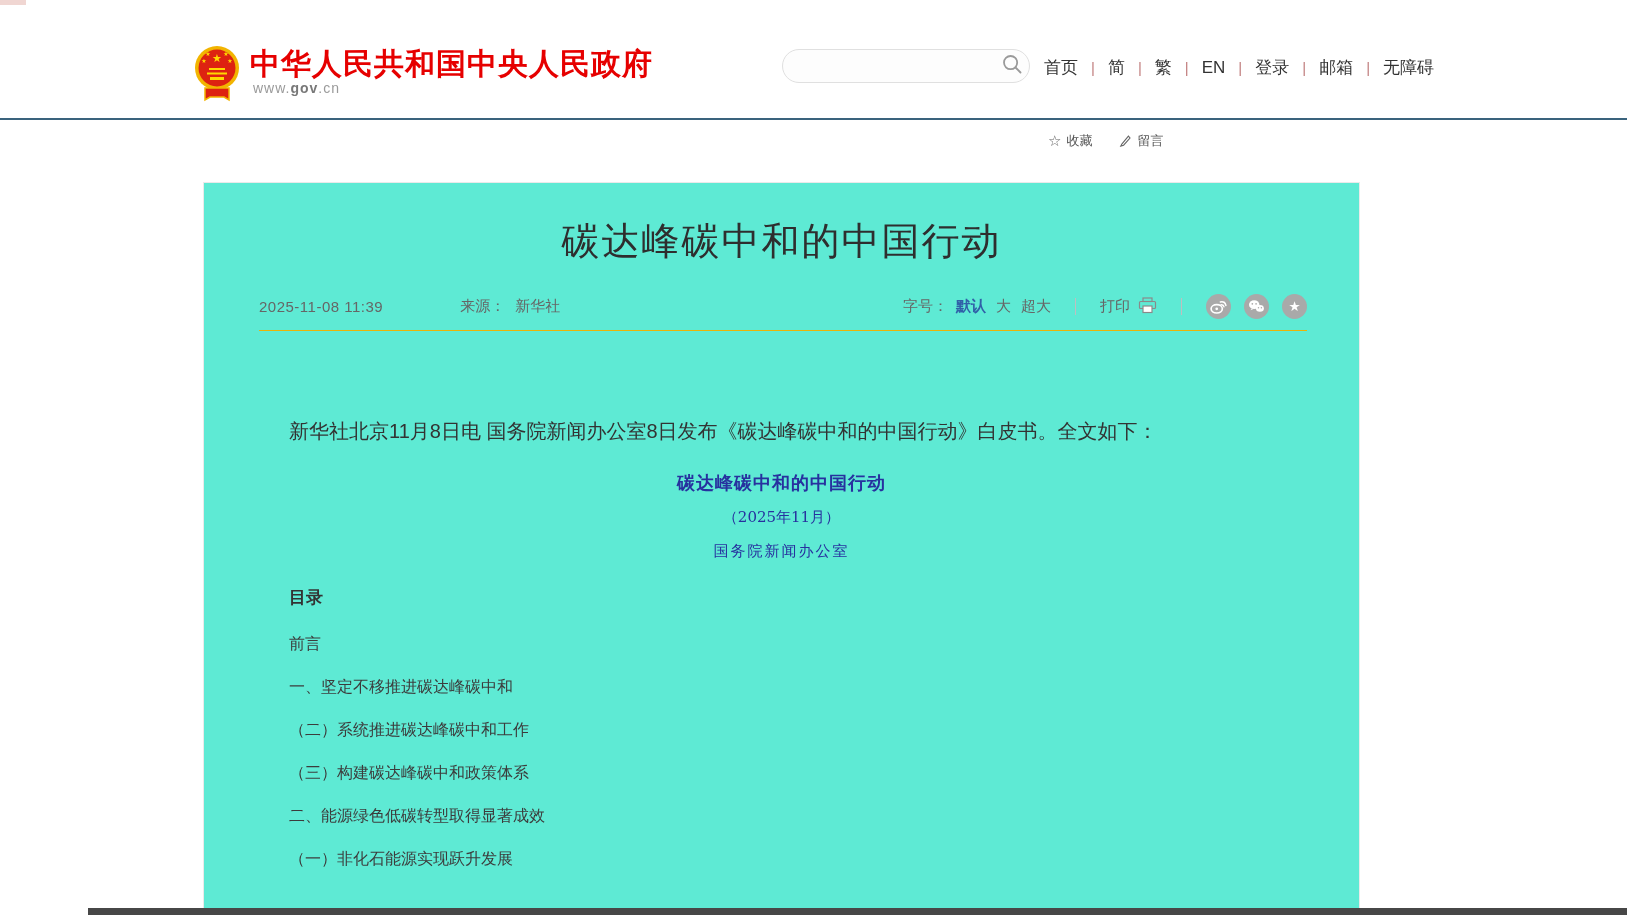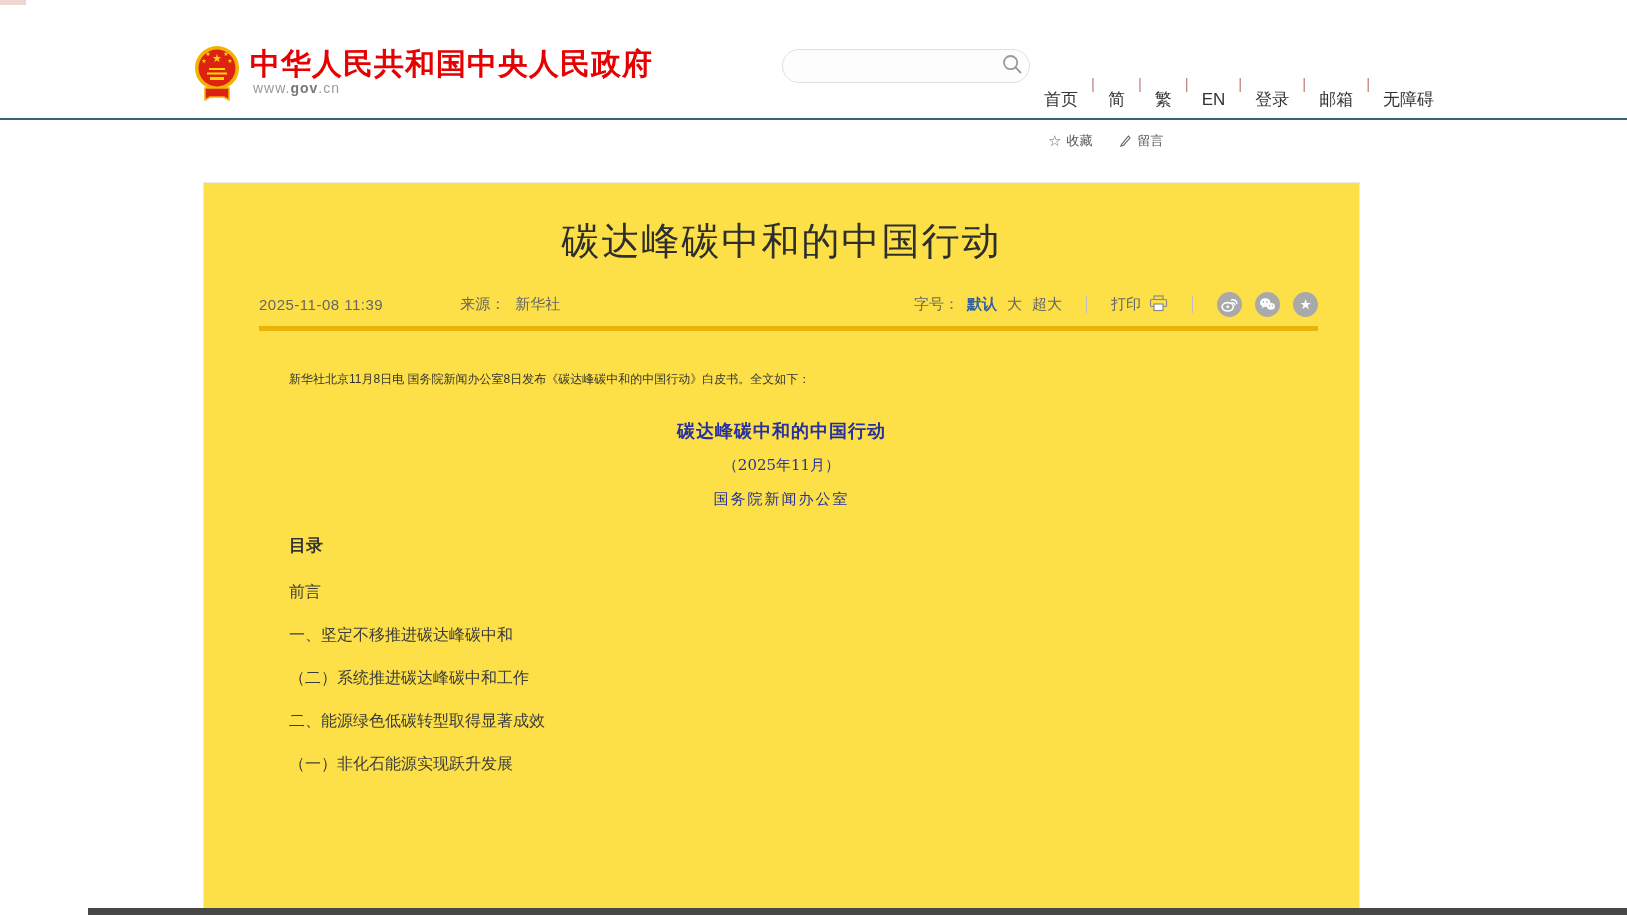--- a/index.html
+++ b/index.html
@@ -18,59 +18,59 @@
   #search-box { position:absolute; left:782px; top:49px; width:248px; height:34px;
                 border:1px solid #e0e0e0; border-radius:18px; background:#fdfdfd;
                 display:flex; align-items:center; }
   #search-input { flex:1; border:none; outline:none; background:transparent; height:100%;
                   padding:0 8px 0 18px; font-size:14px; color:#333; }
   #search-btn { width:34px; height:34px; display:flex; align-items:center; justify-content:center;
                 cursor:pointer; background:none; border:none; }
 
   #top-nav { position:absolute; left:1044px; top:56px; display:flex; align-items:center;
              font-size:17px; color:#333; white-space:nowrap; }
-  #top-nav .nav-item { padding:0 13px; cursor:pointer;margin-top:32px; }
+  #top-nav .nav-item { padding:0 13px; cursor:pointer; }
   #top-nav .nav-item:first-child { padding-left:0; }
   #top-nav .nav-sep { color:#8a0a0a; opacity:.55; font-size:15px; }
 
   #teal-line { position:absolute; left:0; top:118px; width:1627px; height:2px; background:#3a637d; }
 
   
   #page-tools { position:absolute; left:1048px; top:132px; display:flex; gap:26px;
                 font-size:13px; color:#555; align-items:center; }
   #page-tools .tool { display:flex; align-items:center; gap:5px; cursor:pointer; }
   #page-tools .star-glyph { font-size:15px; color:#666; }
 
   
   #card { position:absolute; left:203px; top:182px; width:1157px; height:733px;
-          background:#fde047; border:1px solid #eaeaea; }
+          background:#5eead4; border:1px solid #eaeaea; }
 
   #article-title { margin-top:33px; text-align:center; font-size:38px; letter-spacing:2px;
                    color:#2e2e2e; font-weight:500; }
 
-  #meta-row { position:absolute; left:55px; right:41px; top:100px; height:48px;
+  #meta-row { position:absolute; left:55px; right:52px; top:100px; height:48px;
               display:flex; justify-content:space-between; align-items:center;
-              border-bottom:5px solid #eab308; font-size:15px; color:#666; }
+              border-bottom:1px solid #eab308; font-size:15px; color:#666; }
   #meta-left { display:flex; align-items:center; }
   #meta-date { letter-spacing:.5px; }
   #meta-source-label { margin-left:77px; }
   #meta-source { margin-left:10px; }
   #meta-right { display:flex; align-items:center; }
   #meta-right .fs-label { color:#666; }
   .fs-default { color:#3060a8; font-weight:bold; margin-left:8px; cursor:pointer; }
   .fs-large   { color:#666; margin-left:10px; cursor:pointer; }
   .fs-xlarge  { color:#666; margin-left:10px; cursor:pointer; }
   .vsep { width:1px; height:17px; background:#bfbfbf; margin:0 24px; }
   .print-wrap { display:flex; align-items:flex-start; gap:8px; cursor:pointer; color:#666; }
   .share-icons { display:flex; align-items:center; gap:13px; }
   .share-icons svg { cursor:pointer; display:block; }
 
   
   #article-body { position:absolute; left:55px; right:55px; top:148px; }
-  #lead { margin:36px 30px 0 30px; font-size:12px; color:#333; line-height:24px; }
+  #lead { margin:88px 30px 0 30px; font-size:20px; color:#333; line-height:24px; }
   .doc-head { text-align:center; color:#27319f; }
   #doc-title { margin-top:28px; font-size:18px; font-weight:bold; letter-spacing:1px; }
   #doc-date  { margin-top:13px; font-size:15px; font-family:"DejaVu Serif","Liberation Serif",serif; }
   #doc-org1  { margin-top:14px; font-size:15px; letter-spacing:3px; font-family:"DejaVu Serif","Liberation Serif",serif; }
   #doc-org2  { margin-top:15px; font-size:15px; letter-spacing:2px; font-family:"DejaVu Serif","Liberation Serif",serif; }
   #toc-heading { margin:25px 30px 0 30px; font-size:17px; font-weight:bold; color:#333; }
   .toc-item { margin:27px 30px 0 30px; font-size:16px; color:#3c3c3c; line-height:16px; white-space:nowrap; }
 
   
   #bottom-bar { position:absolute; left:88px; top:908px; width:1539px; height:7px;
@@ -217,18 +217,19 @@
 
     <div class="doc-head" id="doc-title">碳达峰碳中和的中国行动</div>
     <div class="doc-head" id="doc-date">（2025年11月）</div>
     <div class="doc-head" id="doc-org2">国务院新闻办公室</div>
 
     <div id="toc-heading">目录</div>
 
     <div class="toc-item">前言</div>
     <div class="toc-item">一、坚定不移推进碳达峰碳中和</div>
     <div class="toc-item">（二）系统推进碳达峰碳中和工作</div>
+    <div class="toc-item">（三）构建碳达峰碳中和政策体系</div>
     <div class="toc-item">二、能源绿色低碳转型取得显著成效</div>
     <div class="toc-item">（一）非化石能源实现跃升发展</div>
   </div>
 </div>
 
 <div id="bottom-bar"></div>
 
 </body></html>

